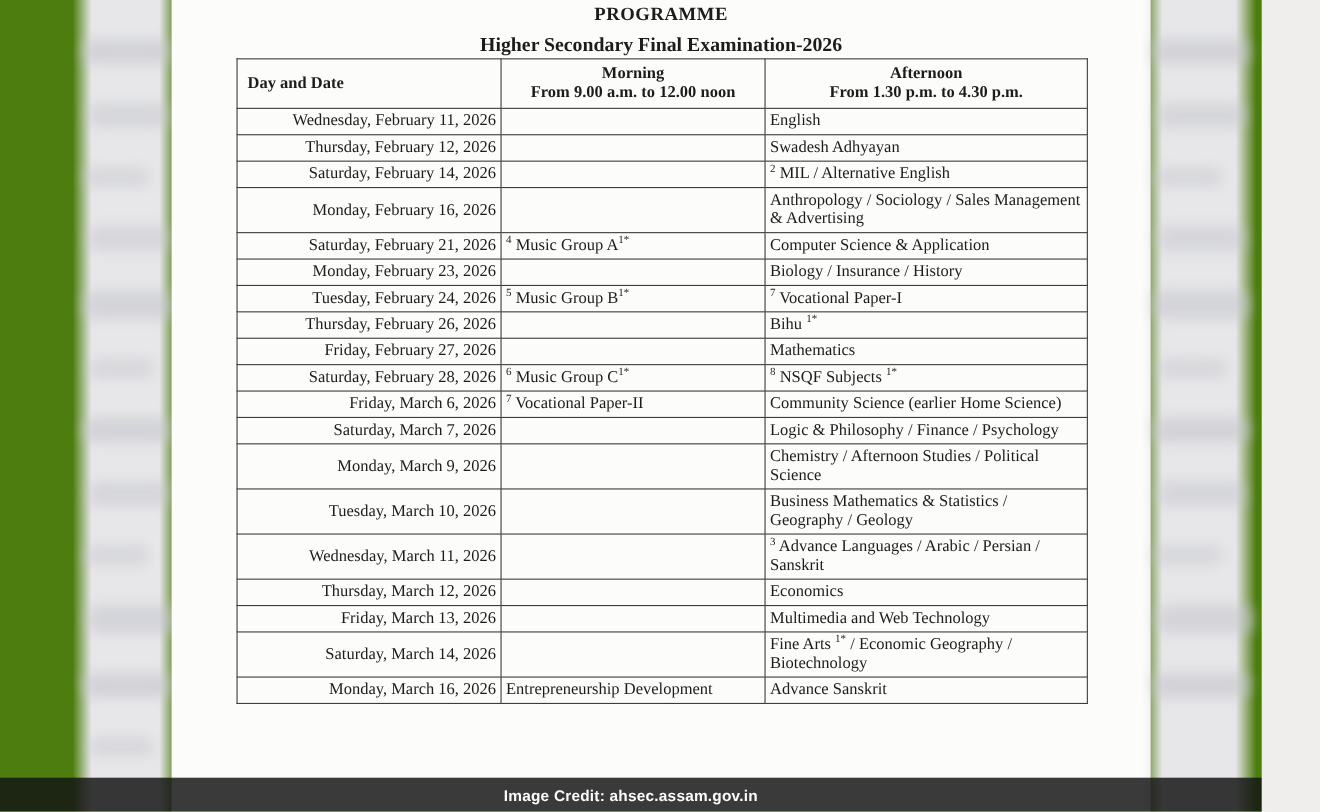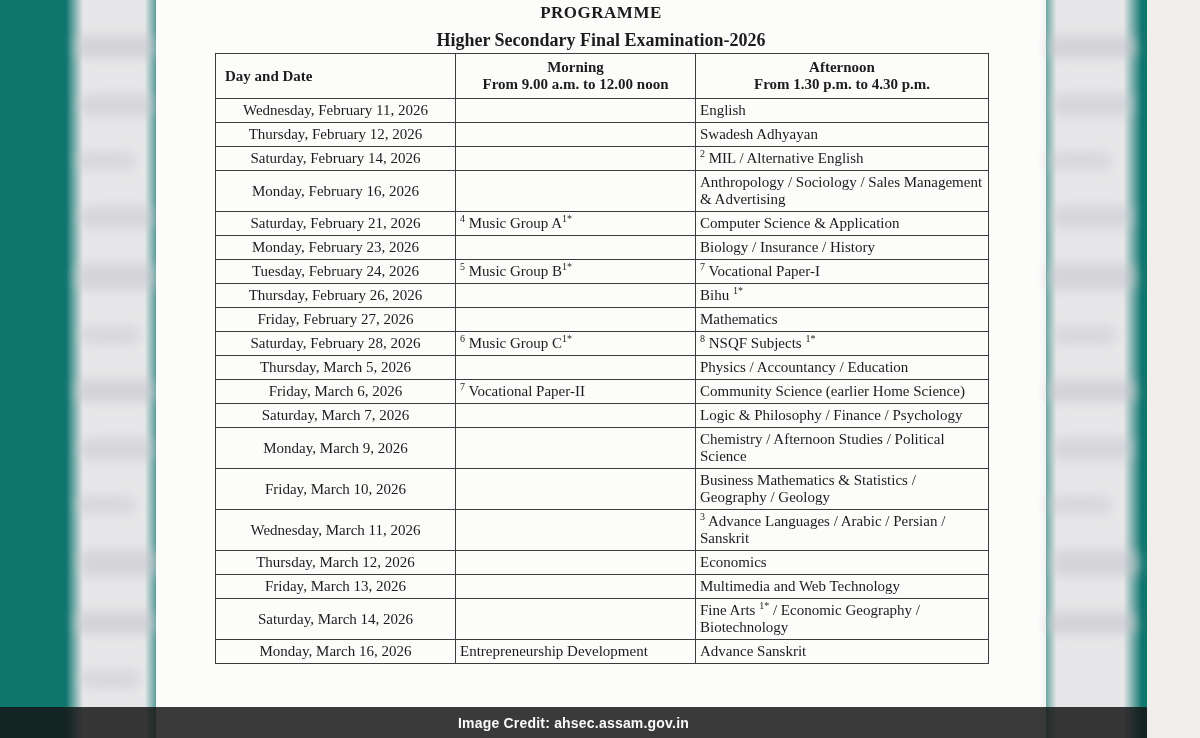--- a/index.html
+++ b/index.html
@@ -1,18 +1,18 @@
 <!DOCTYPE html>
 <html><head>
 <meta charset="utf-8">
 <style>
   html,body{margin:0;padding:0;background:#efeeed;}
   .viewport{
     position:relative;width:1147px;height:738px;overflow:hidden;
-    background:#0f766e;
+    background:#4d7c0f;
     font-family:"Liberation Serif","DejaVu Serif",serif;
     color:#1c1c1c;
   }
   
   .blur-strip{position:absolute;top:0;bottom:0;background:linear-gradient(90deg,rgba(229,229,231,0) 0%,#e7e7e9 18%,#e7e7e9 82%,rgba(229,229,231,0) 100%);}
   .blur-strip.left{left:66px;width:96px;}
   .blur-strip.right{left:1038px;width:104px;}
   .blob{height:22px;margin:36px 6px 0 10px;background:#c4c5cc;border-radius:8px;filter:blur(6px);opacity:.6;}
   .blob:nth-child(2n){width:78%;margin-left:14px;opacity:.5;}
   .blob:nth-child(3n){width:62%;height:18px;opacity:.45;}
@@ -32,21 +32,21 @@
   table.sched col.c1{width:240px;}
   table.sched col.c2{width:240px;}
   table.sched col.c3{width:293px;}
   table.sched th,table.sched td{
     border:1.5px solid #3c3c3c;
     line-height:17px;padding:3px 4px;
     vertical-align:middle;
   }
   table.sched th{font-weight:bold;text-align:center;padding:5px 4px;}
   table.sched th.date{text-align:left;padding-left:9px;}
-  td.date{text-align:center;padding-left:9px;white-space:nowrap;}
+  td.date{text-align:right;padding-left:9px;white-space:nowrap;}
   td.center{text-align:left;}
   sup{font-size:10px;line-height:0;vertical-align:super;}
   
   .credit-bar{
     position:absolute;left:0;right:0;bottom:0;height:31px;
     background:rgba(20,20,20,0.84);
     display:flex;align-items:center;justify-content:center;
     z-index:10;
   }
   .credit-bar span{
@@ -144,41 +144,36 @@
             <td class="date">Friday, February 27, 2026</td>
             <td class="center"></td>
             <td class="center">Mathematics</td>
           </tr>
           <tr>
             <td class="date">Saturday, February 28, 2026</td>
             <td class="center"><sup>6</sup> Music Group C<sup>1*</sup></td>
             <td class="center"><sup>8</sup> NSQF Subjects <sup>1*</sup></td>
           </tr>
           <tr>
-            <td class="date">Thursday, March 5, 2026</td>
-            <td class="center"></td>
-            <td class="center">Physics / Accountancy / Education</td>
-          </tr>
-          <tr>
             <td class="date">Friday, March 6, 2026</td>
             <td class="center"><sup>7</sup> Vocational Paper-II</td>
             <td class="center">Community Science (earlier Home Science)</td>
           </tr>
           <tr>
             <td class="date">Saturday, March 7, 2026</td>
             <td class="center"></td>
             <td class="center">Logic &amp; Philosophy / Finance / Psychology</td>
           </tr>
           <tr>
             <td class="date">Monday, March 9, 2026</td>
             <td class="center"></td>
             <td class="center">Chemistry / Afternoon Studies / Political Science</td>
           </tr>
           <tr>
-            <td class="date">Friday, March 10, 2026</td>
+            <td class="date">Tuesday, March 10, 2026</td>
             <td class="center"></td>
             <td class="center">Business Mathematics &amp; Statistics / Geography / Geology</td>
           </tr>
           <tr>
             <td class="date">Wednesday, March 11, 2026</td>
             <td class="center"></td>
             <td class="center"><sup>3</sup> Advance Languages / Arabic / Persian / Sanskrit</td>
           </tr>
           <tr>
             <td class="date">Thursday, March 12, 2026</td>

